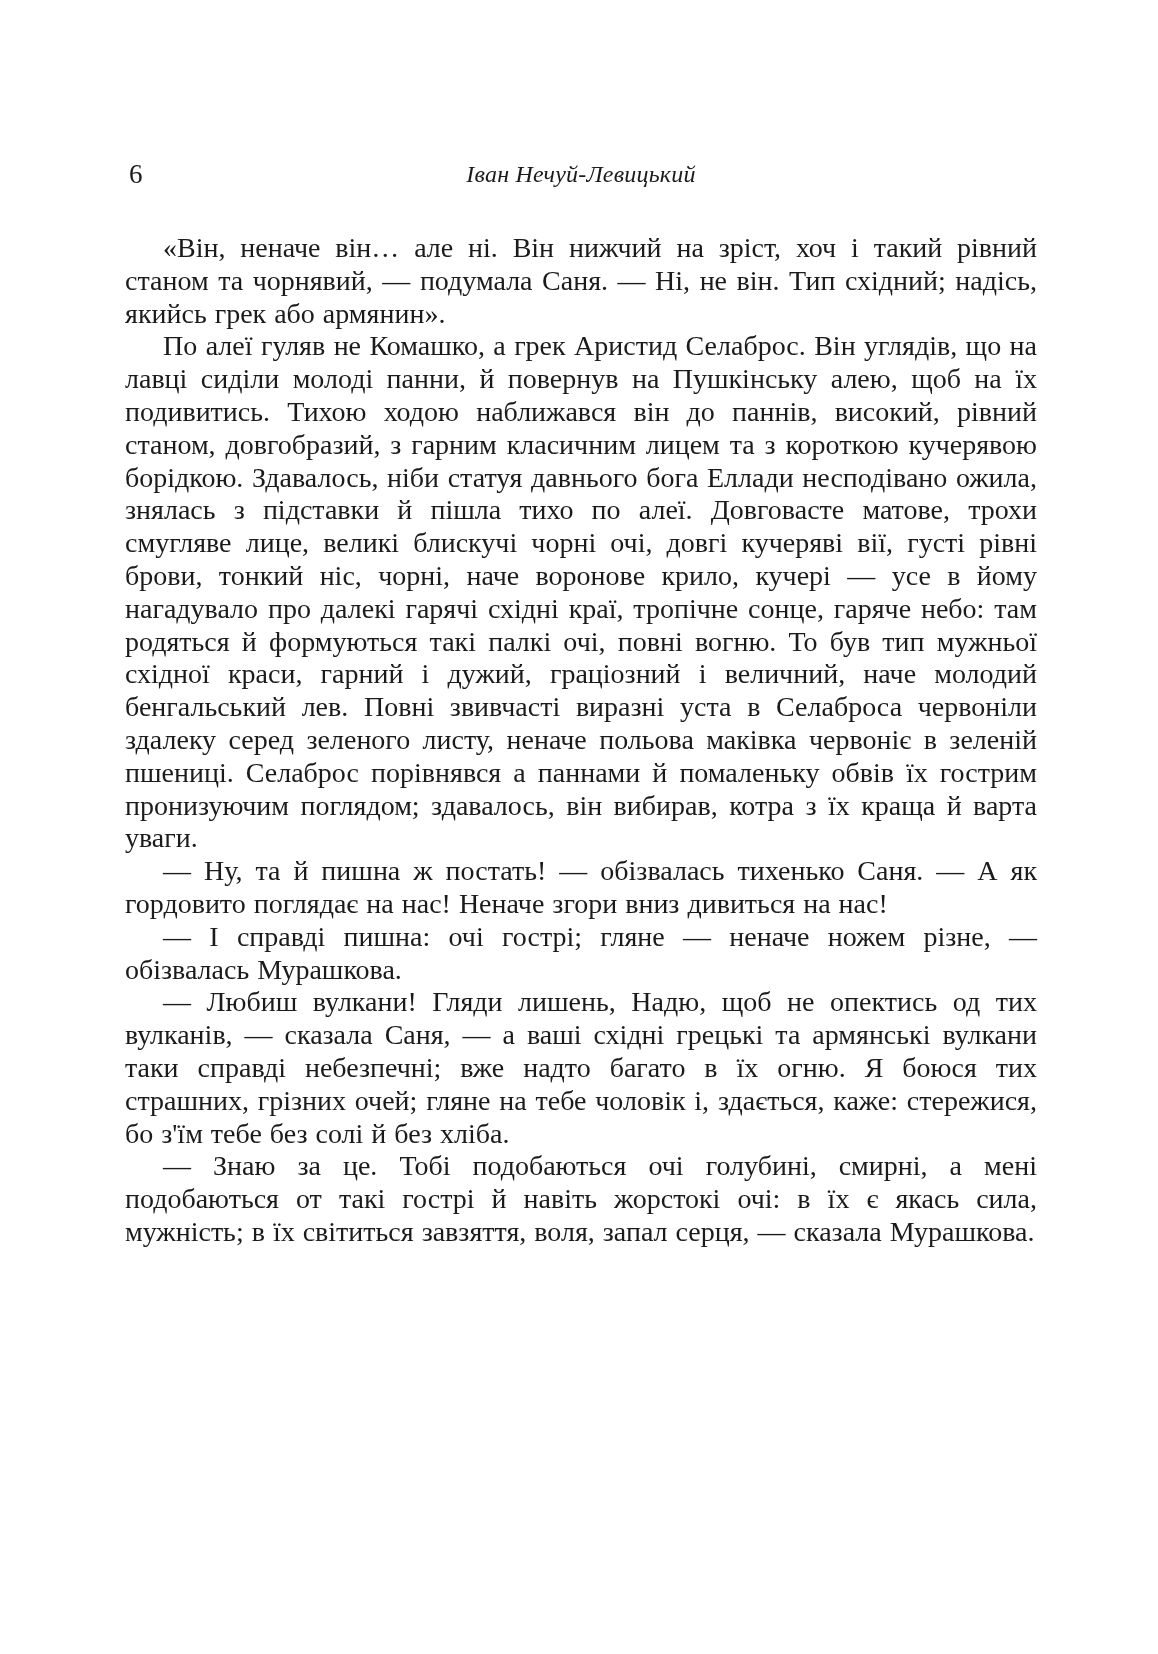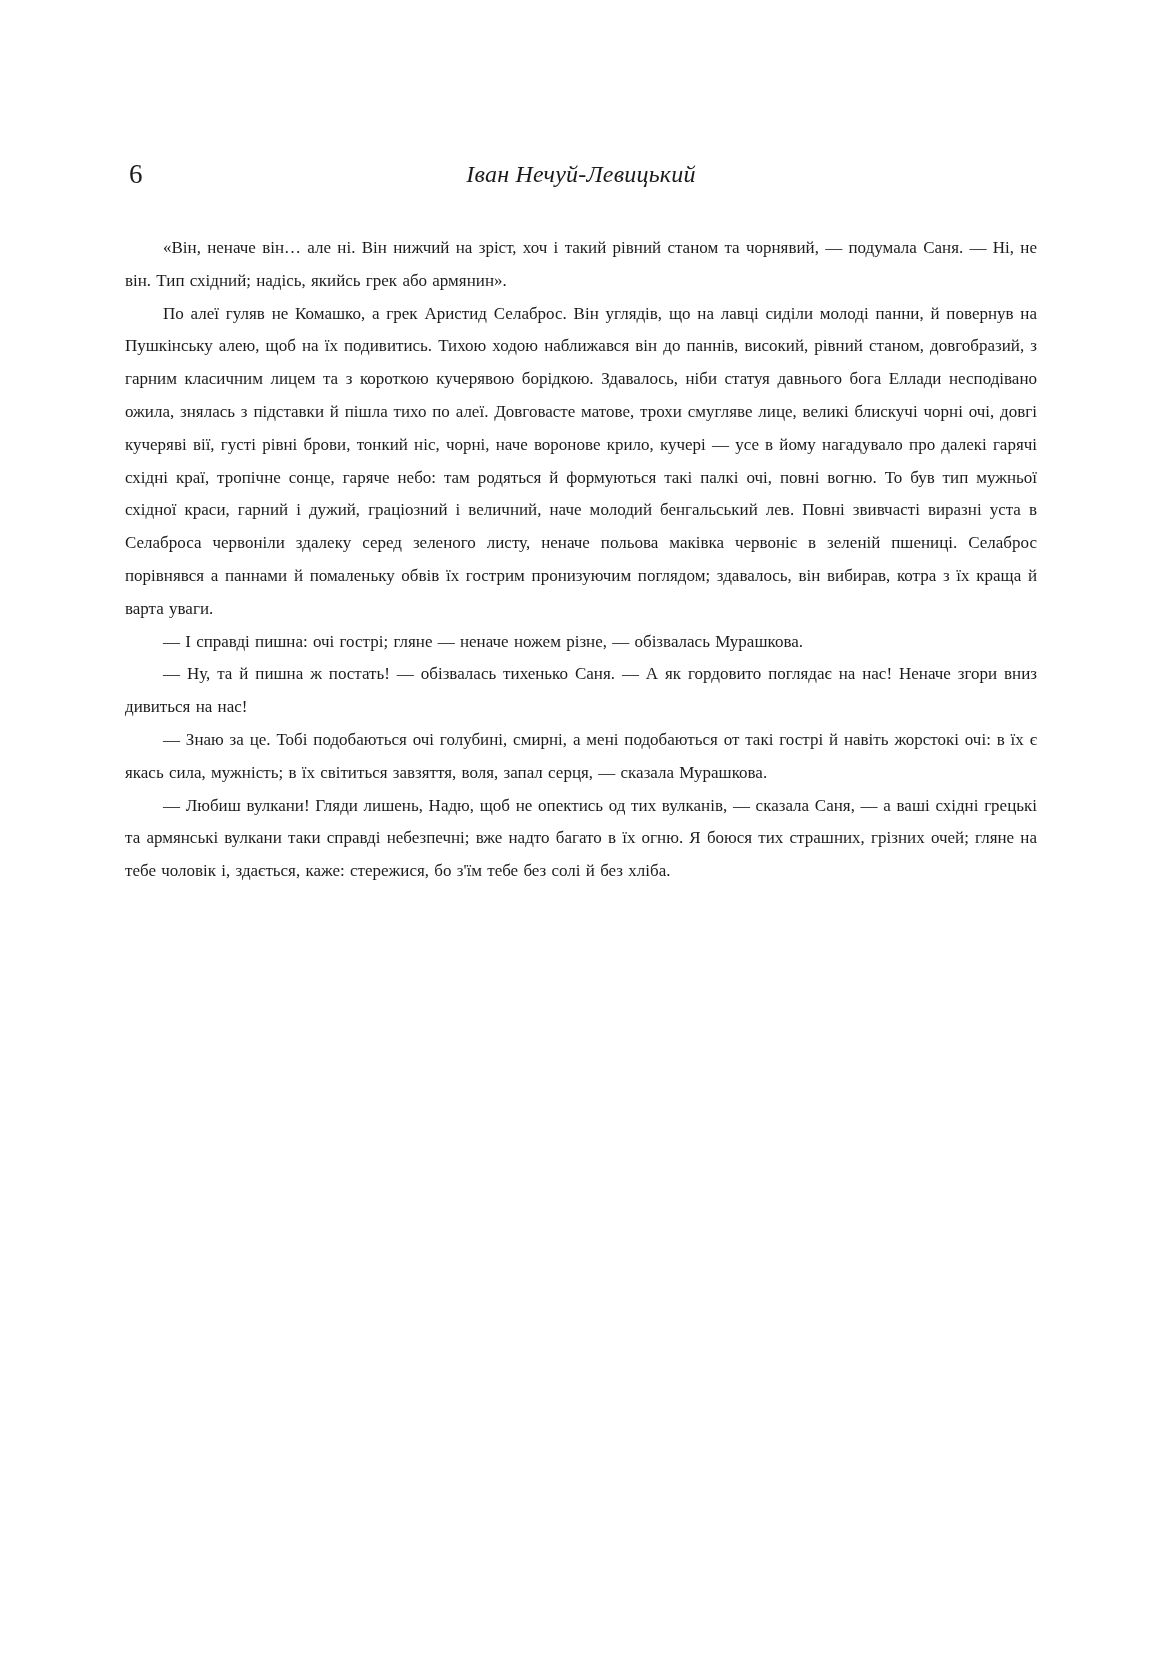--- a/index.html
+++ b/index.html
@@ -41,41 +41,41 @@
     text-align: center;
     font-size: 24px;
     font-style: italic;
     line-height: 32px;
     letter-spacing: 0.2px;
     margin-top: 48px;
   }
   .text-block p {
     margin: 0;
     padding: 0;
-    font-size: 17px;
+    font-size: 28px;
     line-height: 32.8px;
     text-align: justify;
     text-indent: 38px;
     word-spacing: 1px;
   }
 </style>
 </head>
 <body>
 
 <div class="page">
   <div class="content">
 
     <header class="running-head">
       <span class="page-number">6</span>
       <span class="running-title">Іван Нечуй-Левицький</span>
     </header>
 
     <main class="text-block">
       <p>«Він, неначе він… але ні. Він нижчий на зріст, хоч і такий рівний станом та чорнявий, — подумала Саня. — Ні, не він. Тип східний; надісь, якийсь грек або армянин».</p>
       <p>По алеї гуляв не Комашко, а грек Аристид Селаброс. Він углядів, що на лавці сиділи молоді панни, й повернув на Пушкінську алею, щоб на їх подивитись. Тихою ходою наближався він до паннів, високий, рівний станом, довгобразий, з гарним класичним лицем та з короткою кучерявою борідкою. Здавалось, ніби статуя давнього бога Еллади несподівано ожила, знялась з підставки й пішла тихо по алеї. Довговасте матове, трохи смугляве лице, великі блискучі чорні очі, довгі кучеряві вії, густі рівні брови, тонкий ніс, чорні, наче воронове крило, кучері — усе в йому нагадувало про далекі гарячі східні краї, тропічне сонце, гаряче небо: там родяться й формуються такі палкі очі, повні вогню. То був тип мужньої східної краси, гарний і дужий, граціозний і величний, наче молодий бенгальський лев. Повні звивчасті виразні уста в Селаброса червоніли здалеку серед зеленого листу, неначе польова маківка червоніє в зеленій пшениці. Селаброс порівнявся а паннами й помаленьку обвів їх гострим пронизуючим поглядом; здавалось, він вибирав, котра з їх краща й варта уваги.</p>
+      <p>— Ну, та й пишна ж постать! — обізвалась тихенько Саня. — А як гордовито поглядає на нас! Неначе згори вниз дивиться на нас!</p>
       <p>— І справді пишна: очі гострі; гляне — неначе ножем різне, — обізвалась Мурашкова.</p>
-      <p>— Ну, та й пишна ж постать! — обізвалась тихенько Саня. — А як гордовито поглядає на нас! Неначе згори вниз дивиться на нас!</p>
+      <p>— Любиш вулкани! Гляди лишень, Надю, щоб не опектись од тих вулканів, — сказала Саня, — а ваші східні грецькі та армянські вулкани таки справді небезпечні; вже надто багато в їх огню. Я боюся тих страшних, грізних очей; гляне на тебе чоловік і, здається, каже: стережися, бо з'їм тебе без солі й без хліба.</p>
       <p>— Знаю за це. Тобі подобаються очі голубині, смирні, а мені подобаються от такі гострі й навіть жорстокі очі: в їх є якась сила, мужність; в їх світиться завзяття, воля, запал серця, — сказала Мурашкова.</p>
-      <p>— Любиш вулкани! Гляди лишень, Надю, щоб не опектись од тих вулканів, — сказала Саня, — а ваші східні грецькі та армянські вулкани таки справді небезпечні; вже надто багато в їх огню. Я боюся тих страшних, грізних очей; гляне на тебе чоловік і, здається, каже: стережися, бо з'їм тебе без солі й без хліба.</p>
     </main>
 
   </div>
 </div>
 
 </body></html>

